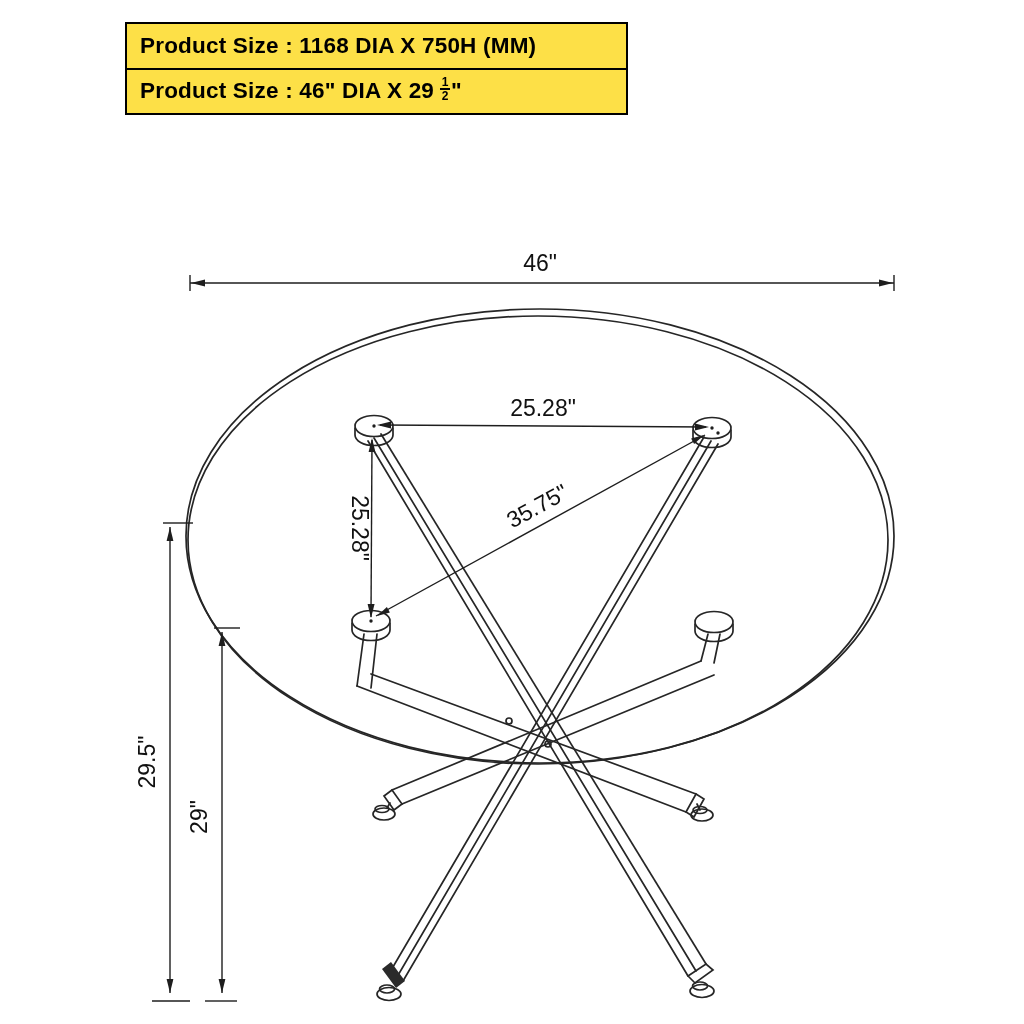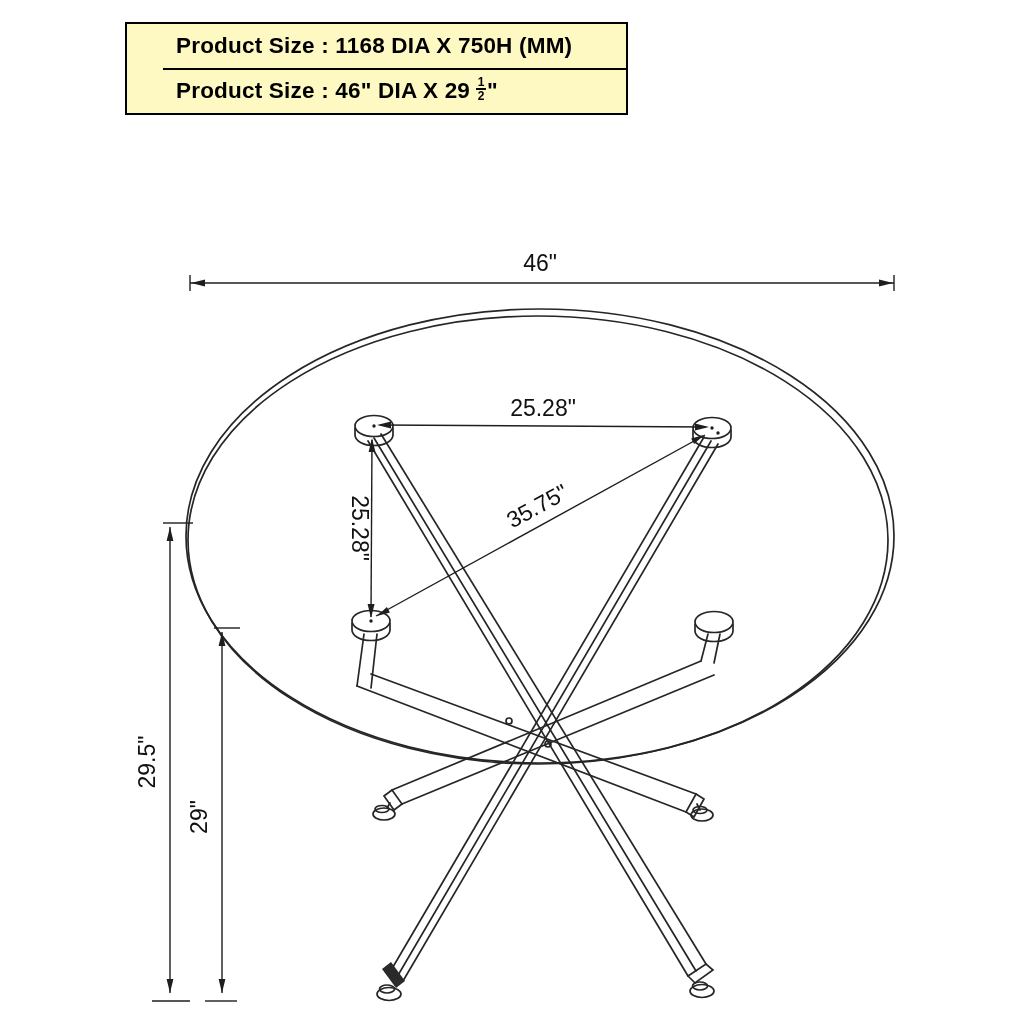--- a/index.html
+++ b/index.html
@@ -1,20 +1,20 @@
 <!DOCTYPE html>
 <html><head>
 <meta charset="utf-8">
 <style>
   html,body{margin:0;padding:0;background:#ffffff;}
   #page{position:relative;width:1024px;height:1024px;background:#ffffff;overflow:hidden;
         font-family:"Liberation Sans",sans-serif;}
   
   #titlebox{position:absolute;left:125px;top:22px;width:503px;height:93px;
-            border:2.5px solid #000;box-sizing:border-box;background:#fef9c3;padding-left:36px;}
+            border:2.5px solid #000;box-sizing:border-box;background:#fde047;}
   .trow{display:flex;align-items:center;padding-left:13px;box-sizing:border-box;
         font-weight:bold;font-size:22.5px;color:#000;letter-spacing:.2px;white-space:pre;}
   .trow1{height:46px;border-bottom:2.5px solid #000;}
   .trow2{height:42px;}
   .frac{display:inline-flex;flex-direction:column;align-items:center;
         margin:0 1px 0 6px;transform:translateY(-2px);}
   .frac .num,.frac .den{font-size:12px;line-height:10px;font-weight:bold;}
   .frac .bar{width:10px;height:2px;background:#000;margin:1px 0;}
   
   #drawing{position:absolute;left:0;top:0;}

